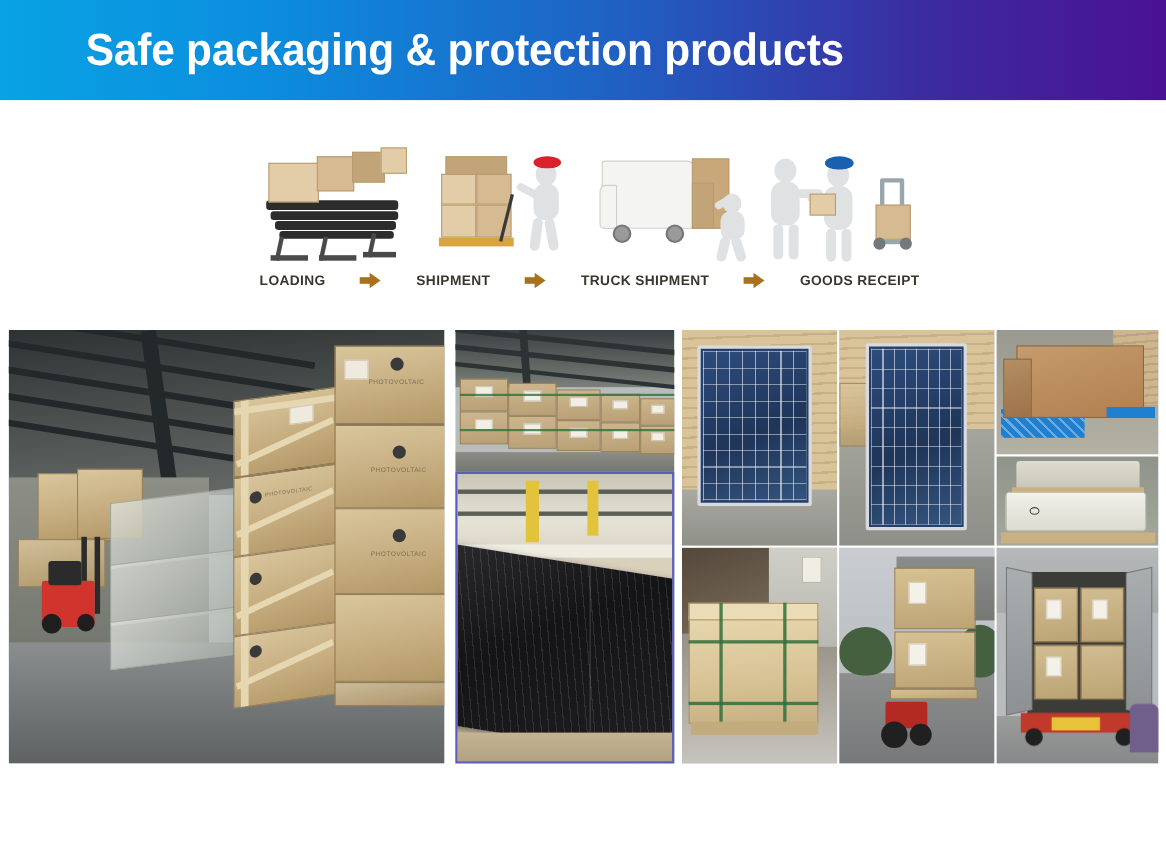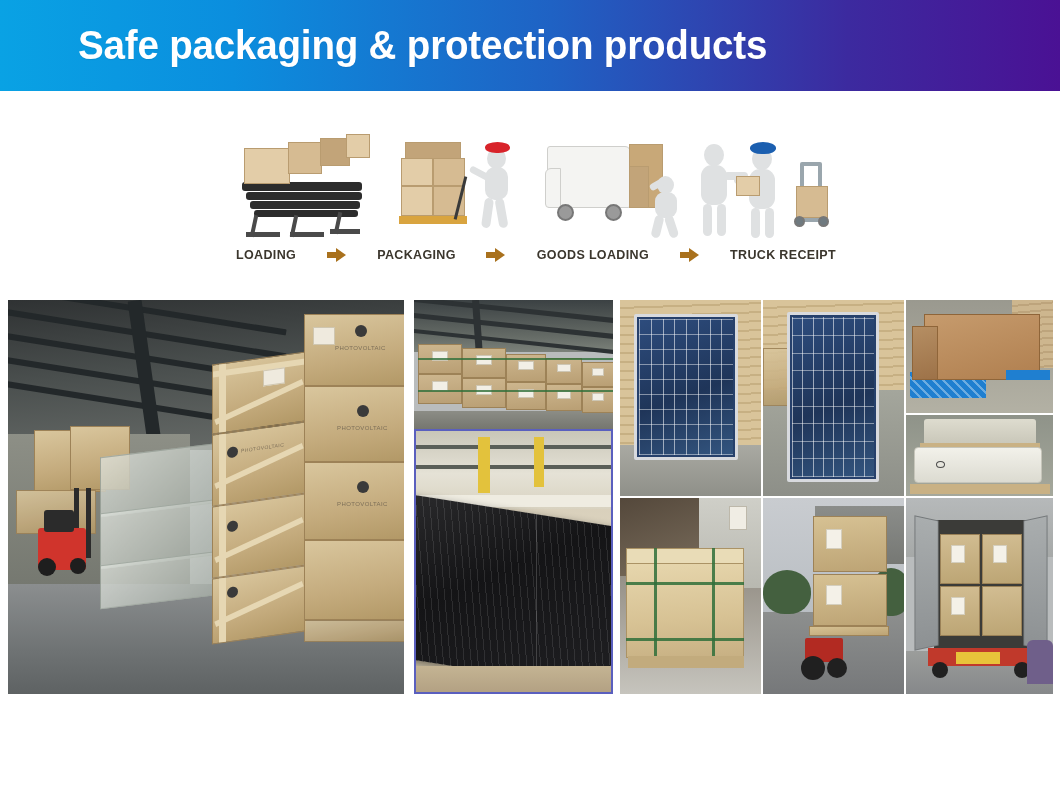--- a/index.html
+++ b/index.html
@@ -292,25 +292,25 @@
         <div class="box" style="left:100px; top:66px; width:32px; height:32px;"></div>
         <div class="wheel" style="left:98px;  top:96px; width:11px; height:11px; background:#6f7a80;"></div>
         <div class="wheel" style="left:122px; top:96px; width:11px; height:11px; background:#6f7a80;"></div>
       </div>
 
     </div>
 
     <div class="process-labels">
       <div class="plabel">LOADING</div>
       <div class="parrow"></div>
-      <div class="plabel">PACKAGING</div>
+      <div class="plabel">SHIPMENT</div>
       <div class="parrow"></div>
-      <div class="plabel">GOODS LOADING</div>
+      <div class="plabel">TRUCK SHIPMENT</div>
       <div class="parrow"></div>
-      <div class="plabel">TRUCK RECEIPT</div>
+      <div class="plabel">GOODS RECEIPT</div>
     </div>
   </div>
 
   <div class="grid">
 
     <div class="col1 photo">
       <div class="scene">
         <div class="wh-roof"></div>
         <div class="wh-beam" style="left:-20px; top:6px;  width:300px; transform:rotate(9deg);"></div>
         <div class="wh-beam" style="left:-20px; top:30px; width:300px; transform:rotate(9deg);"></div>

